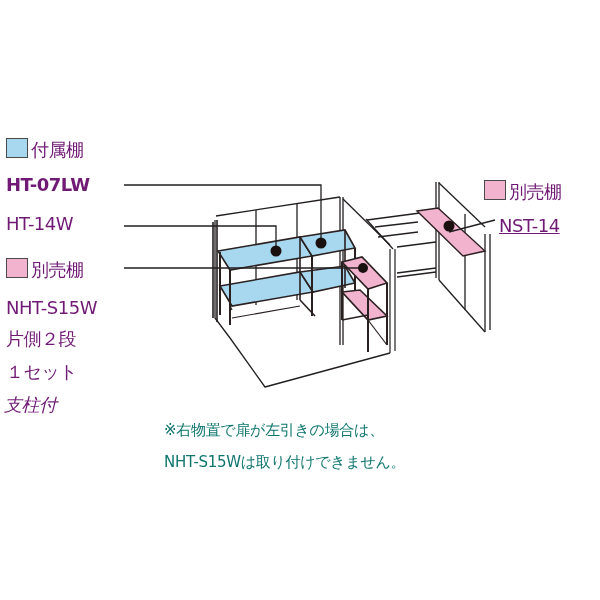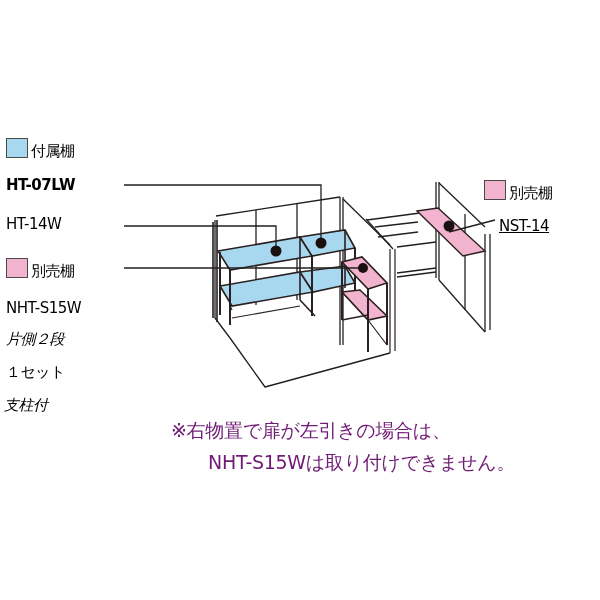--- a/index.html
+++ b/index.html
@@ -1,23 +1,23 @@
 <!DOCTYPE html>
 <html><head>
   <meta charset="utf-8">
   <style>
     html, body { margin: 0; padding: 0; background: #ffffff; }
     body { width: 600px; height: 600px; position: relative; overflow: hidden;
            font-family: "DejaVu Sans", sans-serif; color: #231f20; }
-    .label { position: absolute; font-size: 15px; line-height: 24px; white-space: nowrap;
-             letter-spacing: -0.5px; color: #000000; }
+    .label { position: absolute; font-size: 18px; line-height: 24px; white-space: nowrap;
+             letter-spacing: -0.5px; color: #701a75; }
     .swatch { display: inline-block; width: 22px; height: 20px; border: 1.5px solid #4a4a4a;
               vertical-align: -2px; margin-right: 3px; box-sizing: border-box; }
-    .note { position: absolute; left: 171px; font-size: 19px; line-height: 24px;
-            white-space: nowrap; color: #701a75; letter-spacing: -0.3px; }
+    .note { position: absolute; left: 164px; font-size: 15px; line-height: 24px;
+            white-space: nowrap; color: #0f766e; letter-spacing: -0.3px; }
     svg.diagram { position: absolute; left: 0; top: 0; }
   </style>
 </head>
 <body>
 
 <svg class="diagram" width="600" height="600" viewBox="0 0 600 600">
   <g fill="none" stroke="#231f20" stroke-width="1.3" stroke-linejoin="round">
 
     <polyline points="215,220 215,318 230,338"></polyline>
     <line x1="216" y1="216" x2="340" y2="197"></line>
@@ -104,23 +104,23 @@
 <div class="label" style="left:6px; top:138px;">
   <span class="swatch" style="background:#a8d8f0;"></span><span>付属棚</span>
 </div>
 <div class="label" style="left:6px; top:173px;font-weight:bold;">HT-07LW</div>
 <div class="label" style="left:6px; top:212px;">HT-14W</div>
 
 <div class="label" style="left:6px; top:258px;">
   <span class="swatch" style="background:#f2b3cf;"></span><span>別売棚</span>
 </div>
 <div class="label" style="left:6px; top:296px;">NHT-S15W</div>
-<div class="label" style="left:6px; top:327px;font-style:italic;">片側２段</div>
+<div class="label" style="left:6px; top:327px;">片側２段</div>
 <div class="label" style="left:6px; top:360px;">１セット</div>
 <div class="label" style="left:4px; top:393px;font-style:italic;">支柱付</div>
 
 <div class="label" style="left:484px; top:180px;">
   <span class="swatch" style="background:#f2b3cf;"></span><span>別売棚</span>
 </div>
 <div class="label" style="left:499px; top:214px;text-decoration:underline;">NST-14</div>
 
 <div class="note" style="top:418px;">※右物置で扉が左引きの場合は、</div>
-<div class="note" style="top:450px;margin-left:37px;">NHT-S15Wは取り付けできません。</div>
+<div class="note" style="top:450px;">NHT-S15Wは取り付けできません。</div>
 
 </body></html>

